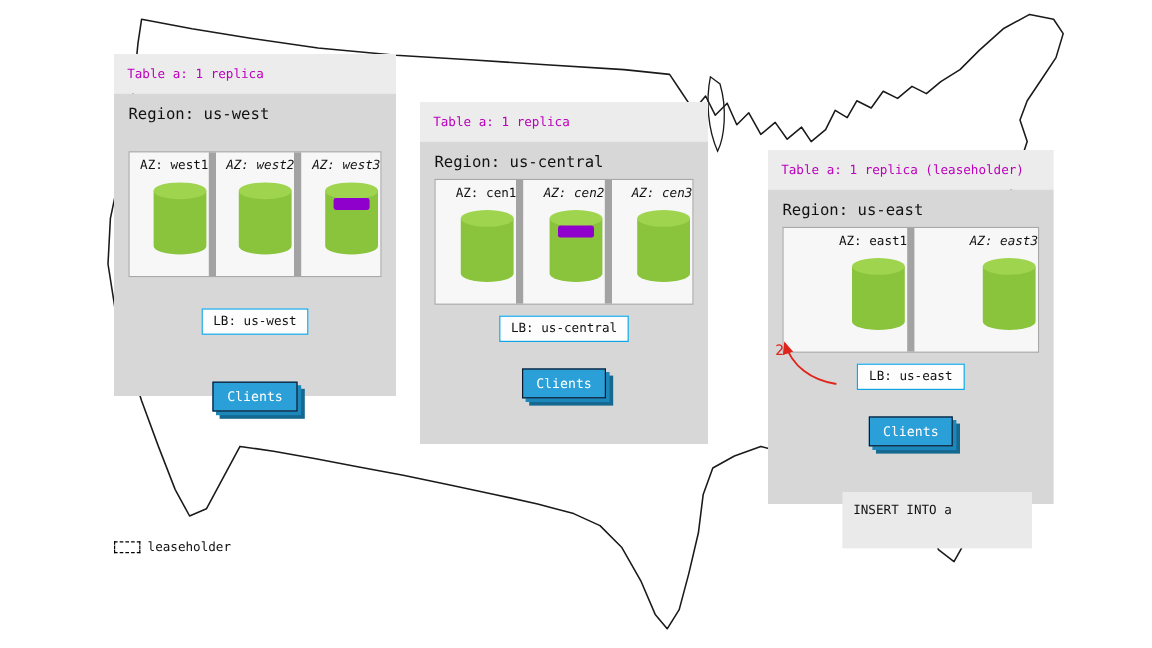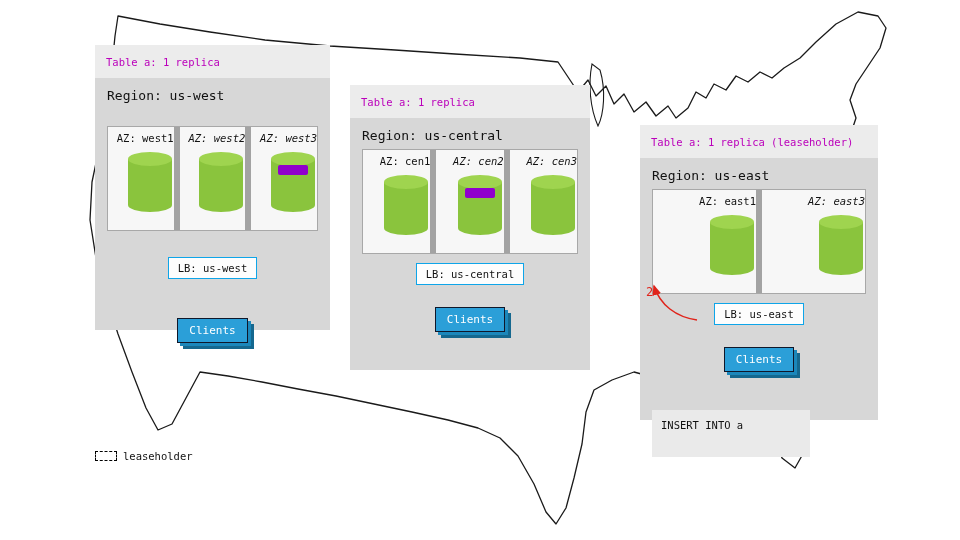--- a/index.html
+++ b/index.html
@@ -54,21 +54,21 @@
     margin-top:9px; background:#fdfdfd; border:1px solid #0ea5e9;
     font-size:10.5px; padding:4px 9px; white-space:nowrap;
   }
   .clients-btn {
     margin-top:22px; background:var(--blue,#2b9fd8); border:1px solid #0f172a;
     color:#fff; font-family:inherit; font-size:11px; padding:5px 11px; cursor:pointer;
     box-shadow:3px 3px 0 var(--blue_mid,#1b87bb), 6px 6px 0 var(--blue_dark,#15688f);
   }
 
   .sql-box {
-    position:absolute; z-index:2; left:652px; top:410px; width:158px; height:47px;
+    position:absolute; z-index:2; left:702px; top:410px; width:158px; height:47px;
     background:#eaeaea; font-size:10.5px; padding:7px 9px; line-height:1.55;
   }
   .legend { position:absolute; z-index:2; left:95px; top:450px; display:flex; align-items:center; gap:6px; }
   .legend-swatch { width:22px; height:10px; border:1.5px dashed #000; background:transparent; }
   .legend-label { font-size:10.5px;text-align:right; }
 
   .overlay { z-index:3; pointer-events:none; }
   .arrow-path { fill:none; stroke:var(--red,#e0241b); stroke-width:1.5; }
   .arrow-head { fill:var(--red,#e0241b); }
   .arrow-num { position:absolute; z-index:3; left:646px; top:285px; color:var(--red,#e0241b); font-size:12px; }

